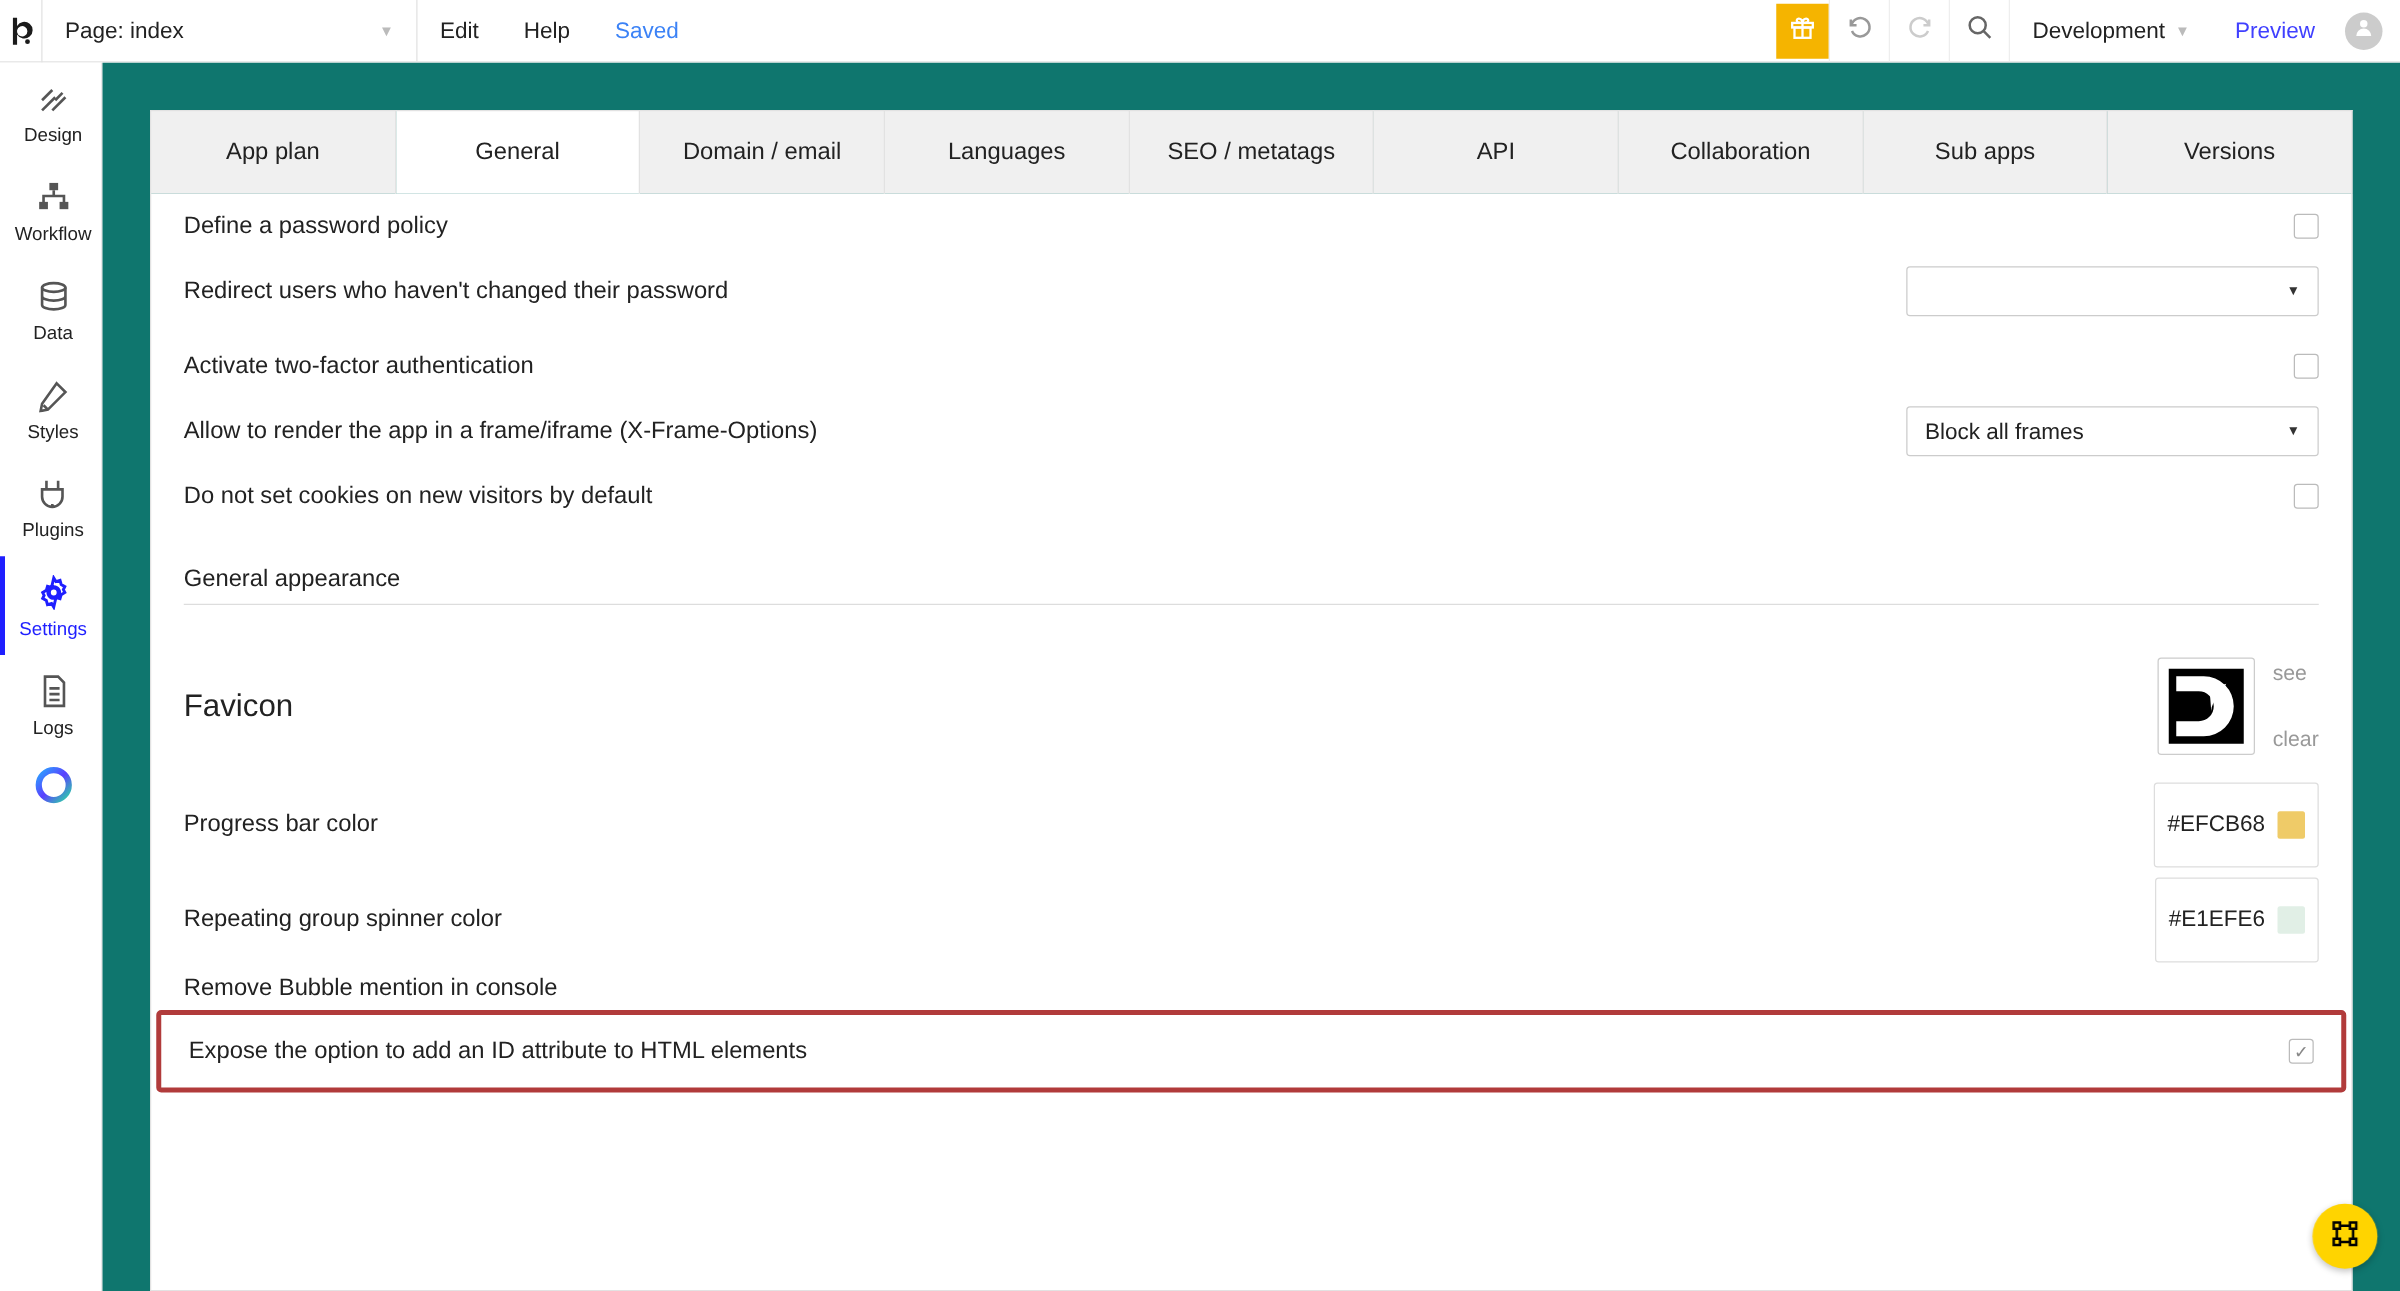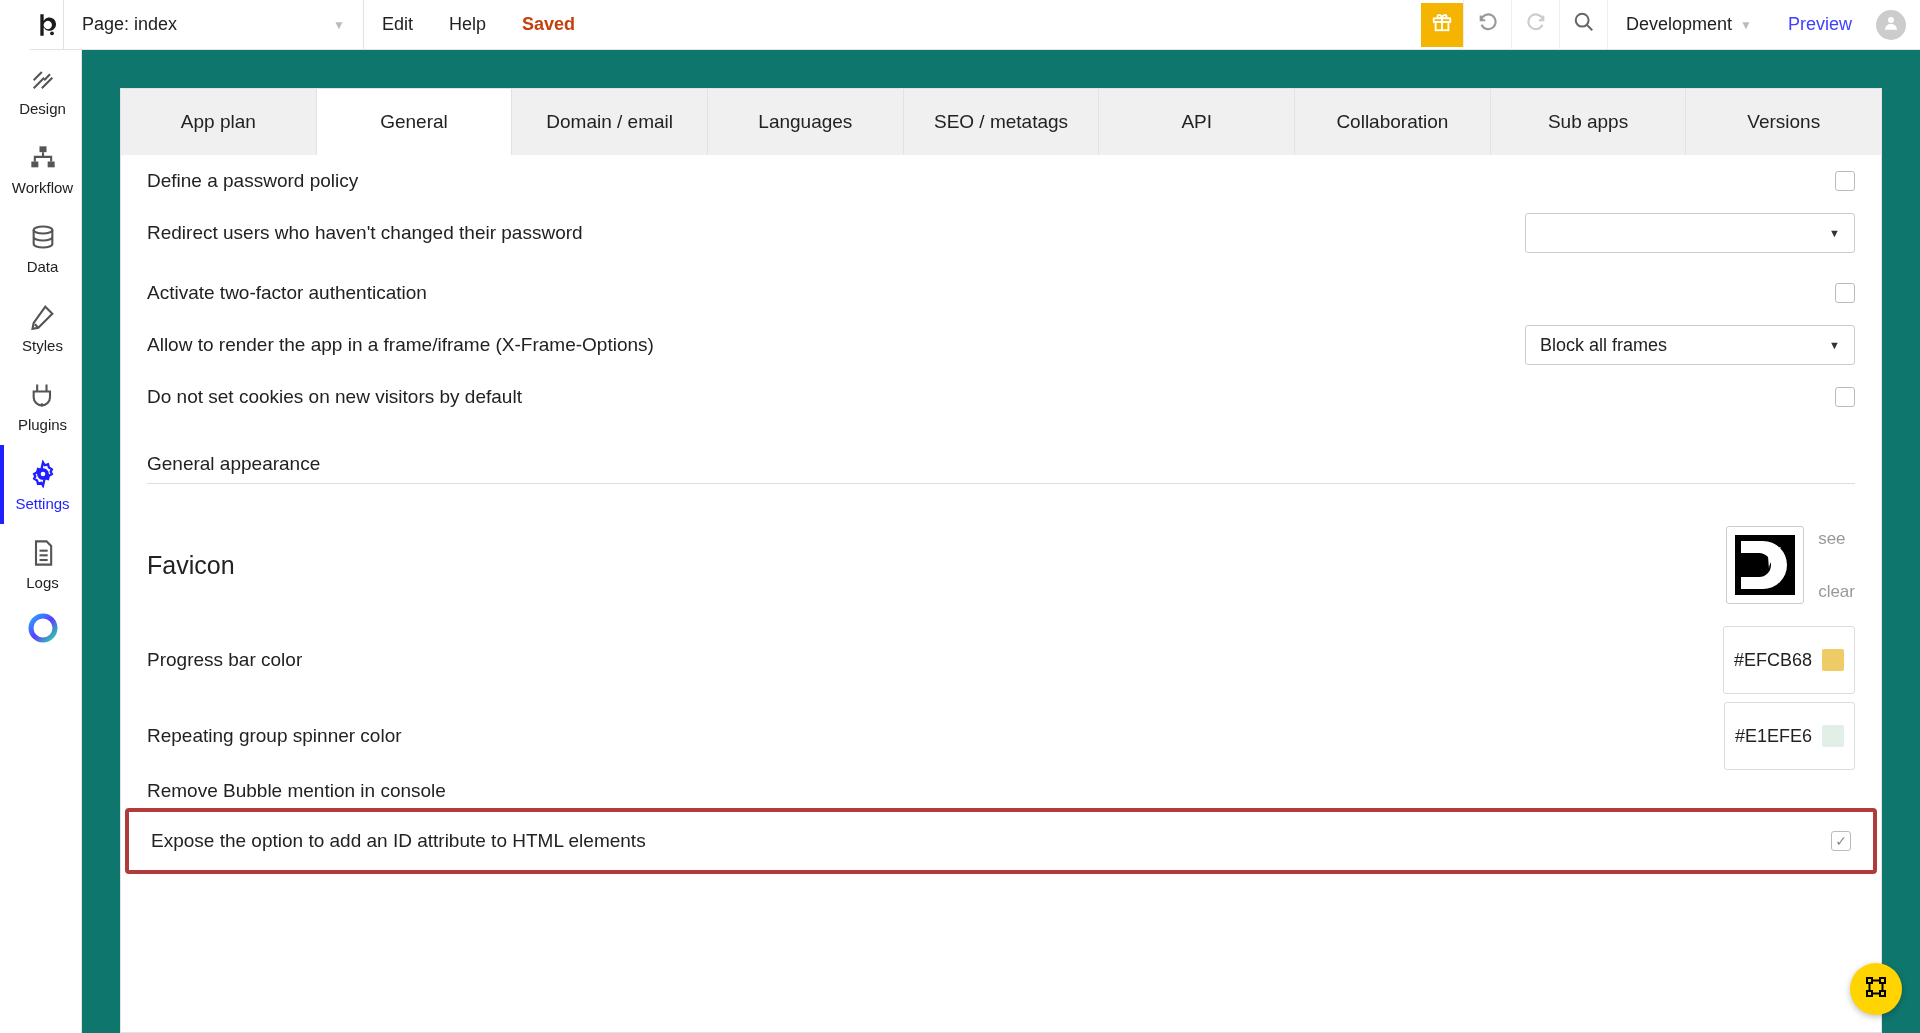--- a/index.html
+++ b/index.html
@@ -1,27 +1,27 @@
 <!DOCTYPE html>
 <html><head>
 <meta charset="utf-8">
 <style>
   * { box-sizing: border-box; margin: 0; padding: 0; font-family: -apple-system, BlinkMacSystemFont, "Segoe UI", Helvetica, Arial, sans-serif; }
   html, body { width: 100%; height: 100%; background: #fff; color: #222; }
   .app { display: flex; flex-direction: column; height: 100vh; }
   
   
-  .topbar { display: flex; align-items: center; height: 50px; border-bottom: 1px solid #e2e2e2; background: #fff; margin-left: 30px; }
+  .topbar { display: flex; align-items: center; height: 50px; border-bottom: 1px solid #e2e2e2; background: #fff; }
   .logo-box { width: 34px; height: 50px; display: flex; align-items: center; justify-content: center; border-right: 1px solid #e2e2e2; }
   .logo-box svg { width: 20px; height: 26px; }
   .page-selector { display: flex; align-items: center; gap: 4px; padding: 0 18px; height: 100%; border-right: 1px solid #e2e2e2; font-size: 18px; cursor: pointer; min-width: 300px; justify-content: space-between; }
   .page-selector .chev { color: #bbb; font-size: 12px; }
   .menu-items { display: flex; align-items: center; height: 100%; }
   .menu-item { padding: 0 18px; font-size: 18px; height: 100%; display: flex; align-items: center; cursor: pointer; }
-  .saved { color: #c2410c; font-weight: bold; }
+  .saved { color: #3b82f6; }
   .top-spacer { flex: 1; }
   .gift-box { width: 42px; height: 44px; background: #f5b400; display: flex; align-items: center; justify-content: center; color: #fff; font-size: 22px; cursor: pointer; }
   .icon-btn { width: 48px; height: 50px; display: flex; align-items: center; justify-content: center; color: #888; font-size: 22px; cursor: pointer; border-left: 1px solid #eee; }
   .env-selector { display: flex; align-items: center; gap: 8px; padding: 0 18px; font-size: 18px; border-left: 1px solid #eee; height: 100%; cursor: pointer; }
   .env-selector .chev { color: #bbb; font-size: 12px; }
   .preview-link { color: #4040ff; font-size: 18px; padding: 0 18px; height: 100%; display: flex; align-items: center; cursor: pointer; }
   .avatar { width: 30px; height: 30px; border-radius: 50%; background: #ccc; margin: 0 14px 0 6px; display: flex; align-items: center; justify-content: center; color: #fff; cursor: pointer; }
   
   
   .body { flex: 1; display: flex; overflow: hidden; }
@@ -52,21 +52,21 @@
   
   .section-header { font-size: 19px; padding: 30px 0 8px; border-bottom: 1px solid #ddd; margin-bottom: 36px; }
   
   .favicon-row { display: flex; align-items: center; justify-content: space-between; padding: 6px 0 18px; }
   .favicon-right { display: flex; align-items: center; gap: 14px; }
   .favicon-box { width: 78px; height: 78px; border: 1px solid #ccc; border-radius: 3px; display: flex; align-items: center; justify-content: center; background: #fff; cursor: pointer; }
   .favicon-box svg { width: 64px; height: 64px; }
   .favicon-links { display: flex; flex-direction: column; gap: 33px; font-size: 17px; color: #999; }
   .favicon-links span { cursor: pointer; }
   
-  .color-pick { display: flex; align-items: center; gap: 10px; border: 1px solid #ddd; border-radius: 3px; padding: 22px 10px; font-size: 18px; cursor: pointer; }
+  .color-pick { display: flex; align-items: flex-start; gap: 10px; border: 1px solid #ddd; border-radius: 3px; padding: 22px 10px; font-size: 18px; cursor: pointer; }
   .color-swatch { width: 22px; height: 22px; border-radius: 2px; }
   
   .highlight-row { border: 4px solid #b13b3b; border-radius: 4px; padding: 18px 22px; margin: 0 -22px; display: flex; align-items: center; justify-content: space-between; font-size: 19px; }
   
   .fab { position: fixed; bottom: 18px; right: 18px; width: 52px; height: 52px; border-radius: 50%; background: #ffd400; display: flex; align-items: center; justify-content: center; cursor: pointer; box-shadow: 0 2px 6px rgba(0,0,0,.25); }
   .fab svg { width: 24px; height: 24px; }
   
   ::-webkit-scrollbar { width: 14px; }
   ::-webkit-scrollbar-thumb { background: #ccc; border-radius: 7px; }
 </style>

